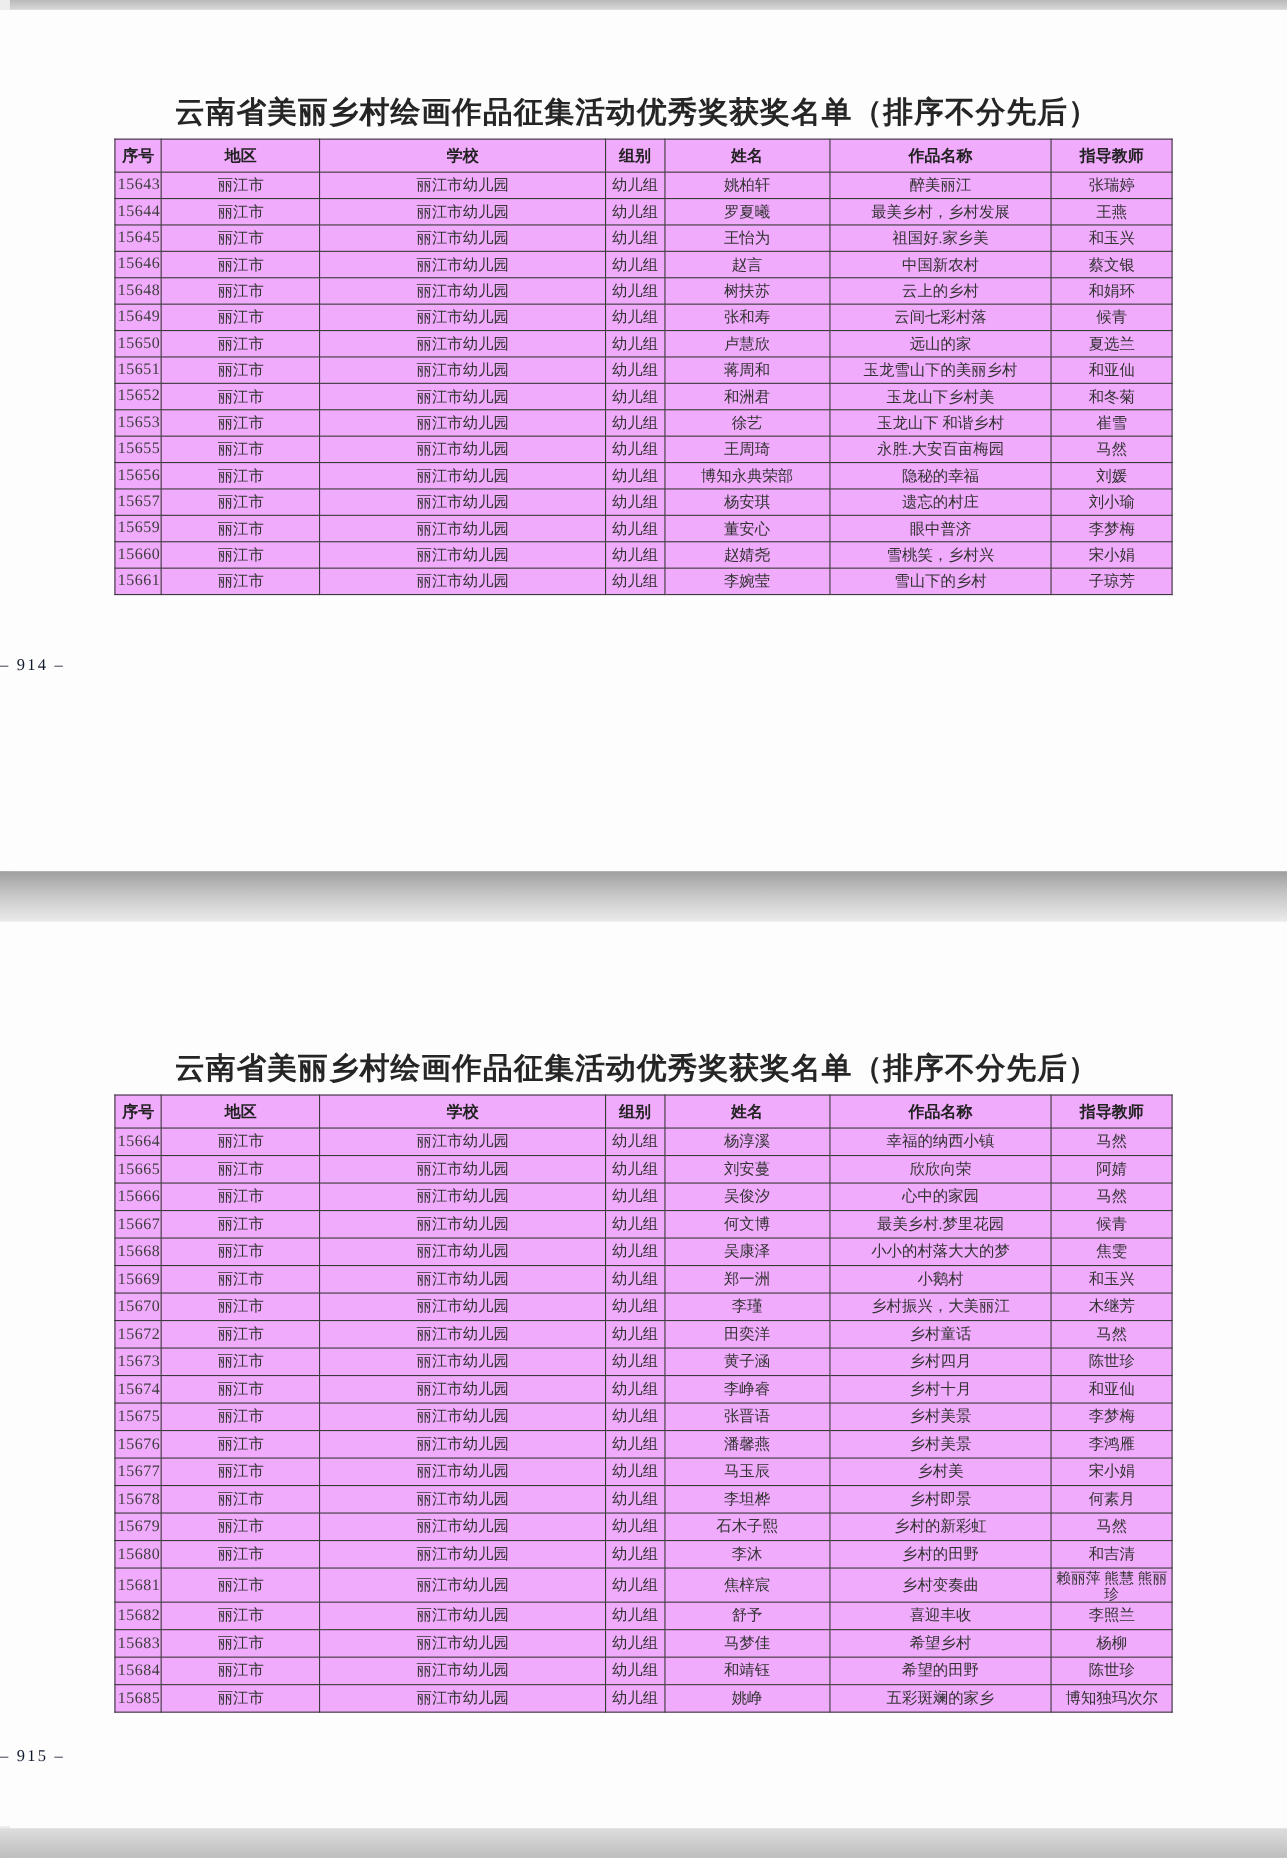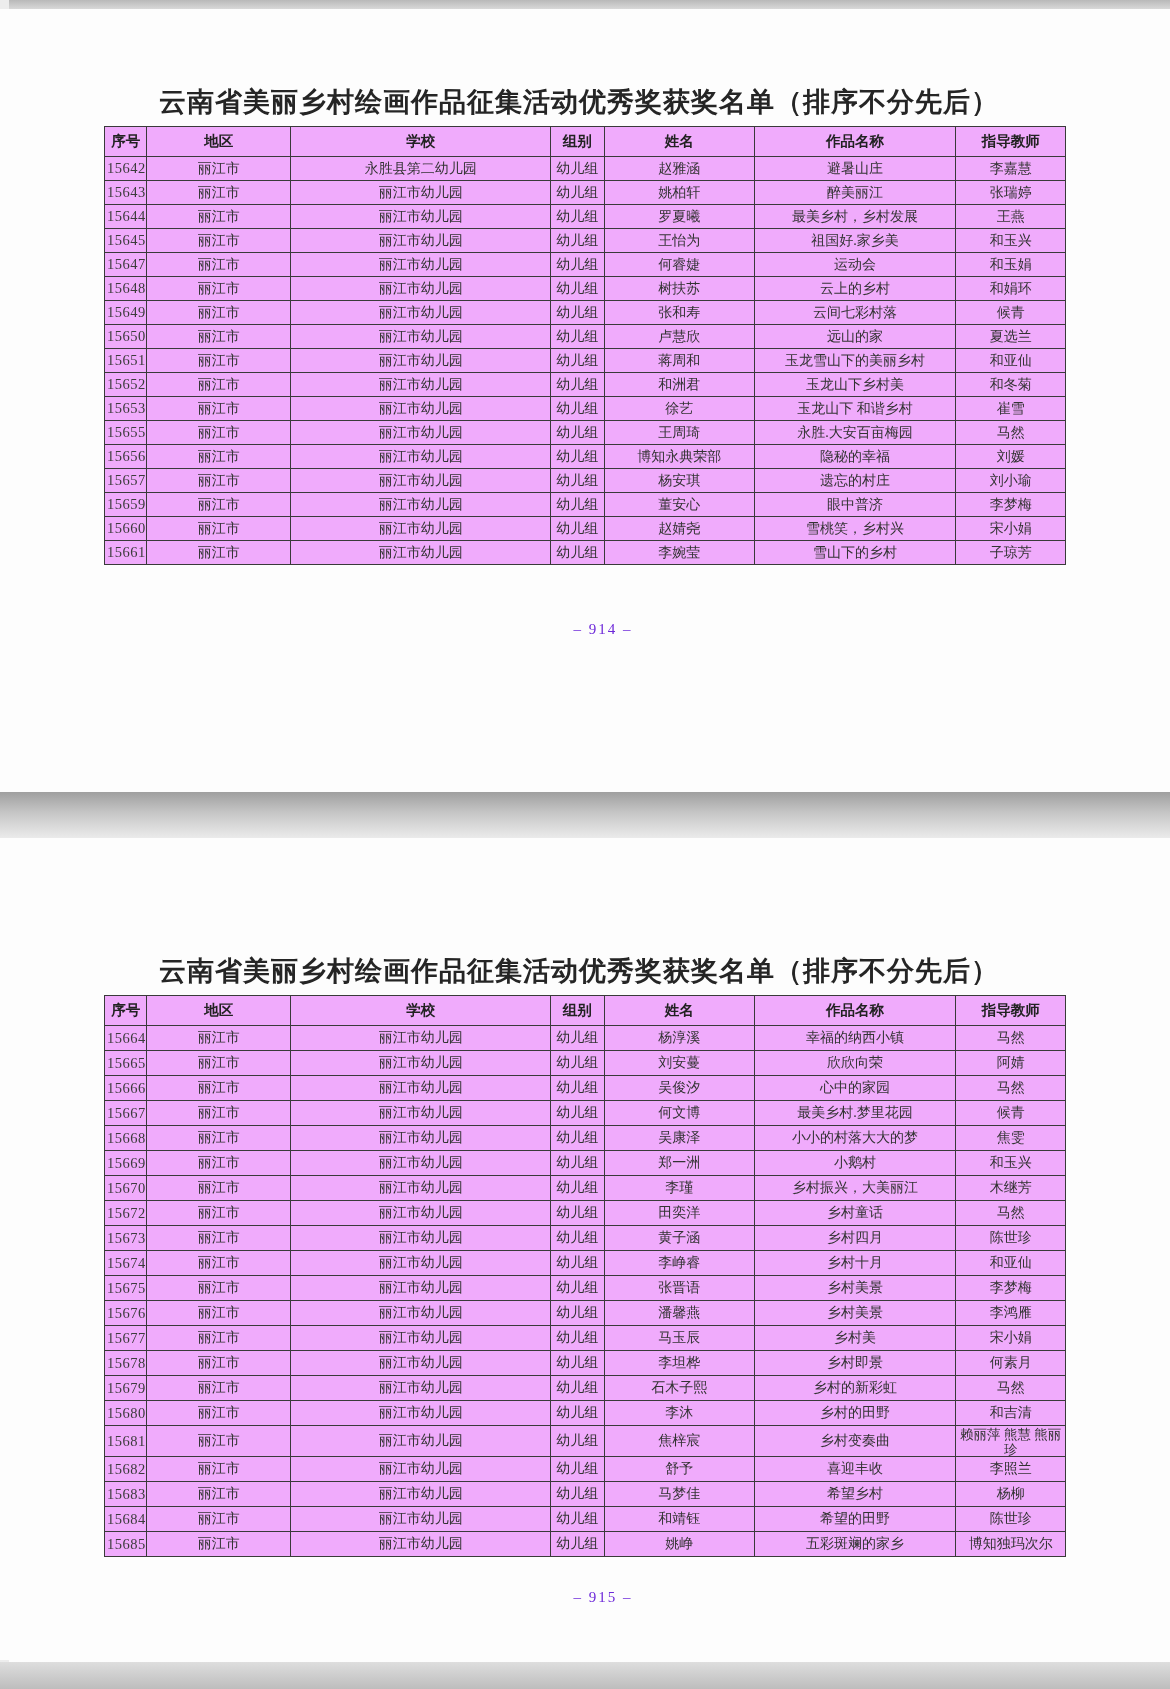--- a/index.html
+++ b/index.html
@@ -44,21 +44,21 @@
   }
   #page-914 td{height:23px;}
   #page-915 td{height:24px;}
   td{font-size:14px;color:#333;}
   td.c-serial{font-size:14.5px;letter-spacing:0.5px;color:#3c3c3c;}
   
   span.multi{display:block;line-height:15px;height:29px;overflow:hidden;
     padding-top:1px;font-size:13.5px;word-break:break-all;}
 
   .page-footer{
-    text-align:center;font-size:15px;color:#6d28d9;letter-spacing:2px;margin:0;padding-left:36px;
+    text-align:left;font-size:15px;color:#0f172a;letter-spacing:2px;margin:0;
   }
   #page-914 .page-footer{padding-top:56px;}
   #page-915 .page-footer{padding-top:32px;}
 
   col.col-serial{width:4.4%;}
   col.col-region{width:15%;}
   col.col-school{width:27%;}
   col.col-group{width:5.6%;}
   col.col-name{width:15.6%;}
   col.col-artwork{width:21%;}
@@ -88,29 +88,20 @@
           <th>地区</th>
           <th>学校</th>
           <th>组别</th>
           <th>姓名</th>
           <th>作品名称</th>
           <th>指导教师</th>
         </tr>
       </thead>
       <tbody>
         <tr>
-          <td class="c-serial">15642</td>
-          <td class="c-region">丽江市</td>
-          <td class="c-school">永胜县第二幼儿园</td>
-          <td class="c-group">幼儿组</td>
-          <td class="c-name">赵雅涵</td>
-          <td class="c-artwork">避暑山庄</td>
-          <td class="c-teacher">李嘉慧</td>
-        </tr>
-        <tr>
           <td class="c-serial">15643</td>
           <td class="c-region">丽江市</td>
           <td class="c-school">丽江市幼儿园</td>
           <td class="c-group">幼儿组</td>
           <td class="c-name">姚柏轩</td>
           <td class="c-artwork">醉美丽江</td>
           <td class="c-teacher">张瑞婷</td>
         </tr>
         <tr>
           <td class="c-serial">15644</td>
@@ -124,27 +115,27 @@
         <tr>
           <td class="c-serial">15645</td>
           <td class="c-region">丽江市</td>
           <td class="c-school">丽江市幼儿园</td>
           <td class="c-group">幼儿组</td>
           <td class="c-name">王怡为</td>
           <td class="c-artwork">祖国好.家乡美</td>
           <td class="c-teacher">和玉兴</td>
         </tr>
         <tr>
-          <td class="c-serial">15647</td>
-          <td class="c-region">丽江市</td>
-          <td class="c-school">丽江市幼儿园</td>
-          <td class="c-group">幼儿组</td>
-          <td class="c-name">何睿婕</td>
-          <td class="c-artwork">运动会</td>
-          <td class="c-teacher">和玉娟</td>
+          <td class="c-serial">15646</td>
+          <td class="c-region">丽江市</td>
+          <td class="c-school">丽江市幼儿园</td>
+          <td class="c-group">幼儿组</td>
+          <td class="c-name">赵言</td>
+          <td class="c-artwork">中国新农村</td>
+          <td class="c-teacher">蔡文银</td>
         </tr>
         <tr>
           <td class="c-serial">15648</td>
           <td class="c-region">丽江市</td>
           <td class="c-school">丽江市幼儿园</td>
           <td class="c-group">幼儿组</td>
           <td class="c-name">树扶苏</td>
           <td class="c-artwork">云上的乡村</td>
           <td class="c-teacher">和娟环</td>
         </tr>

